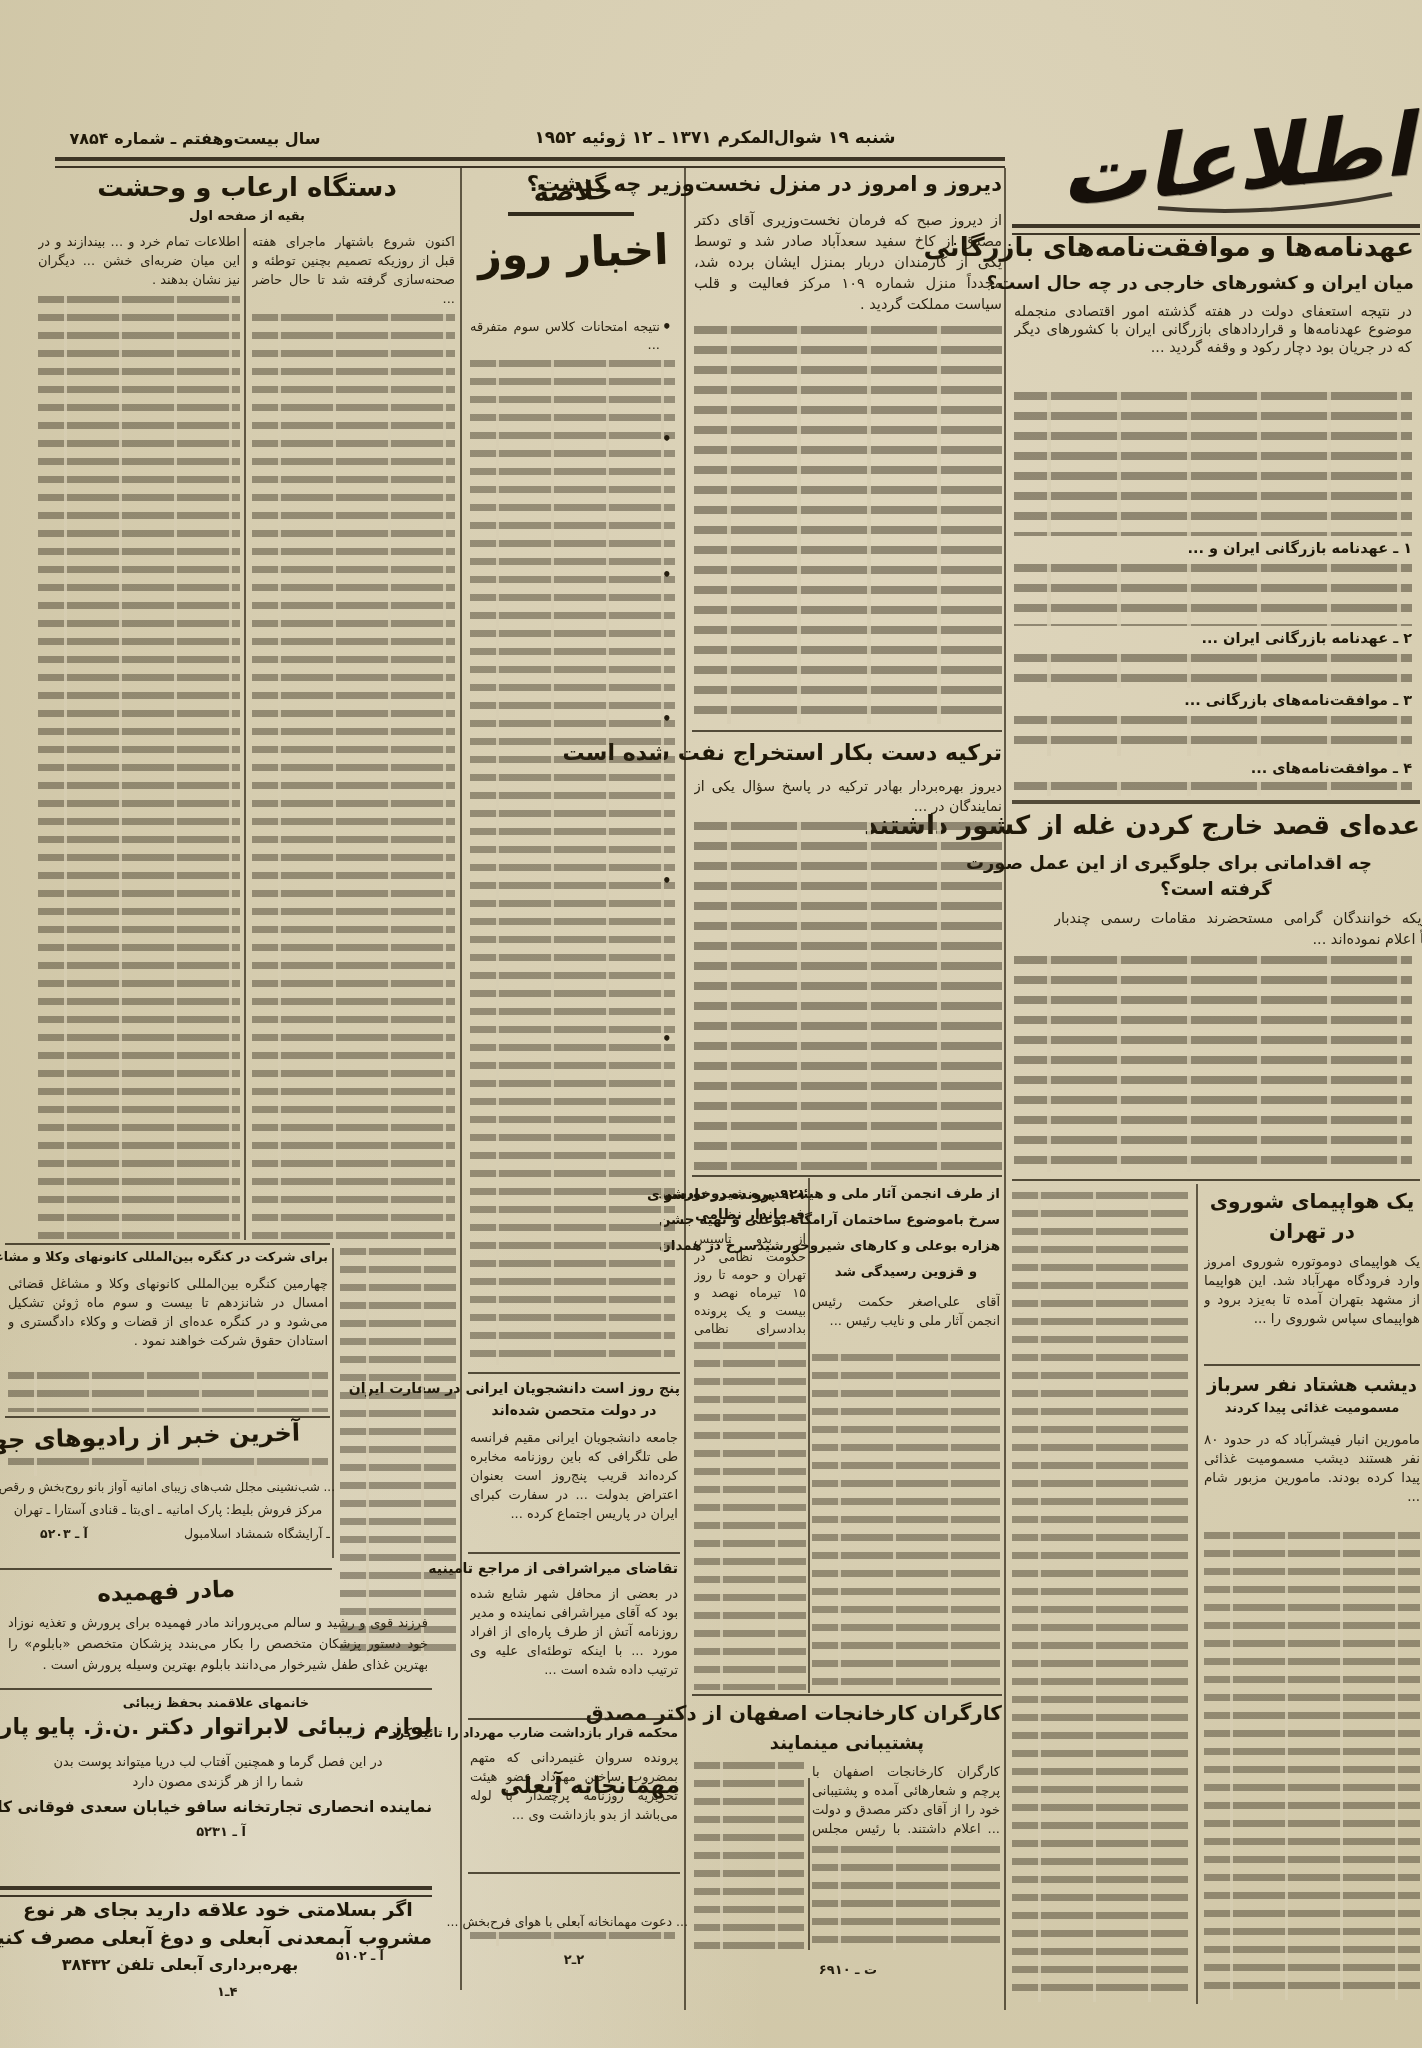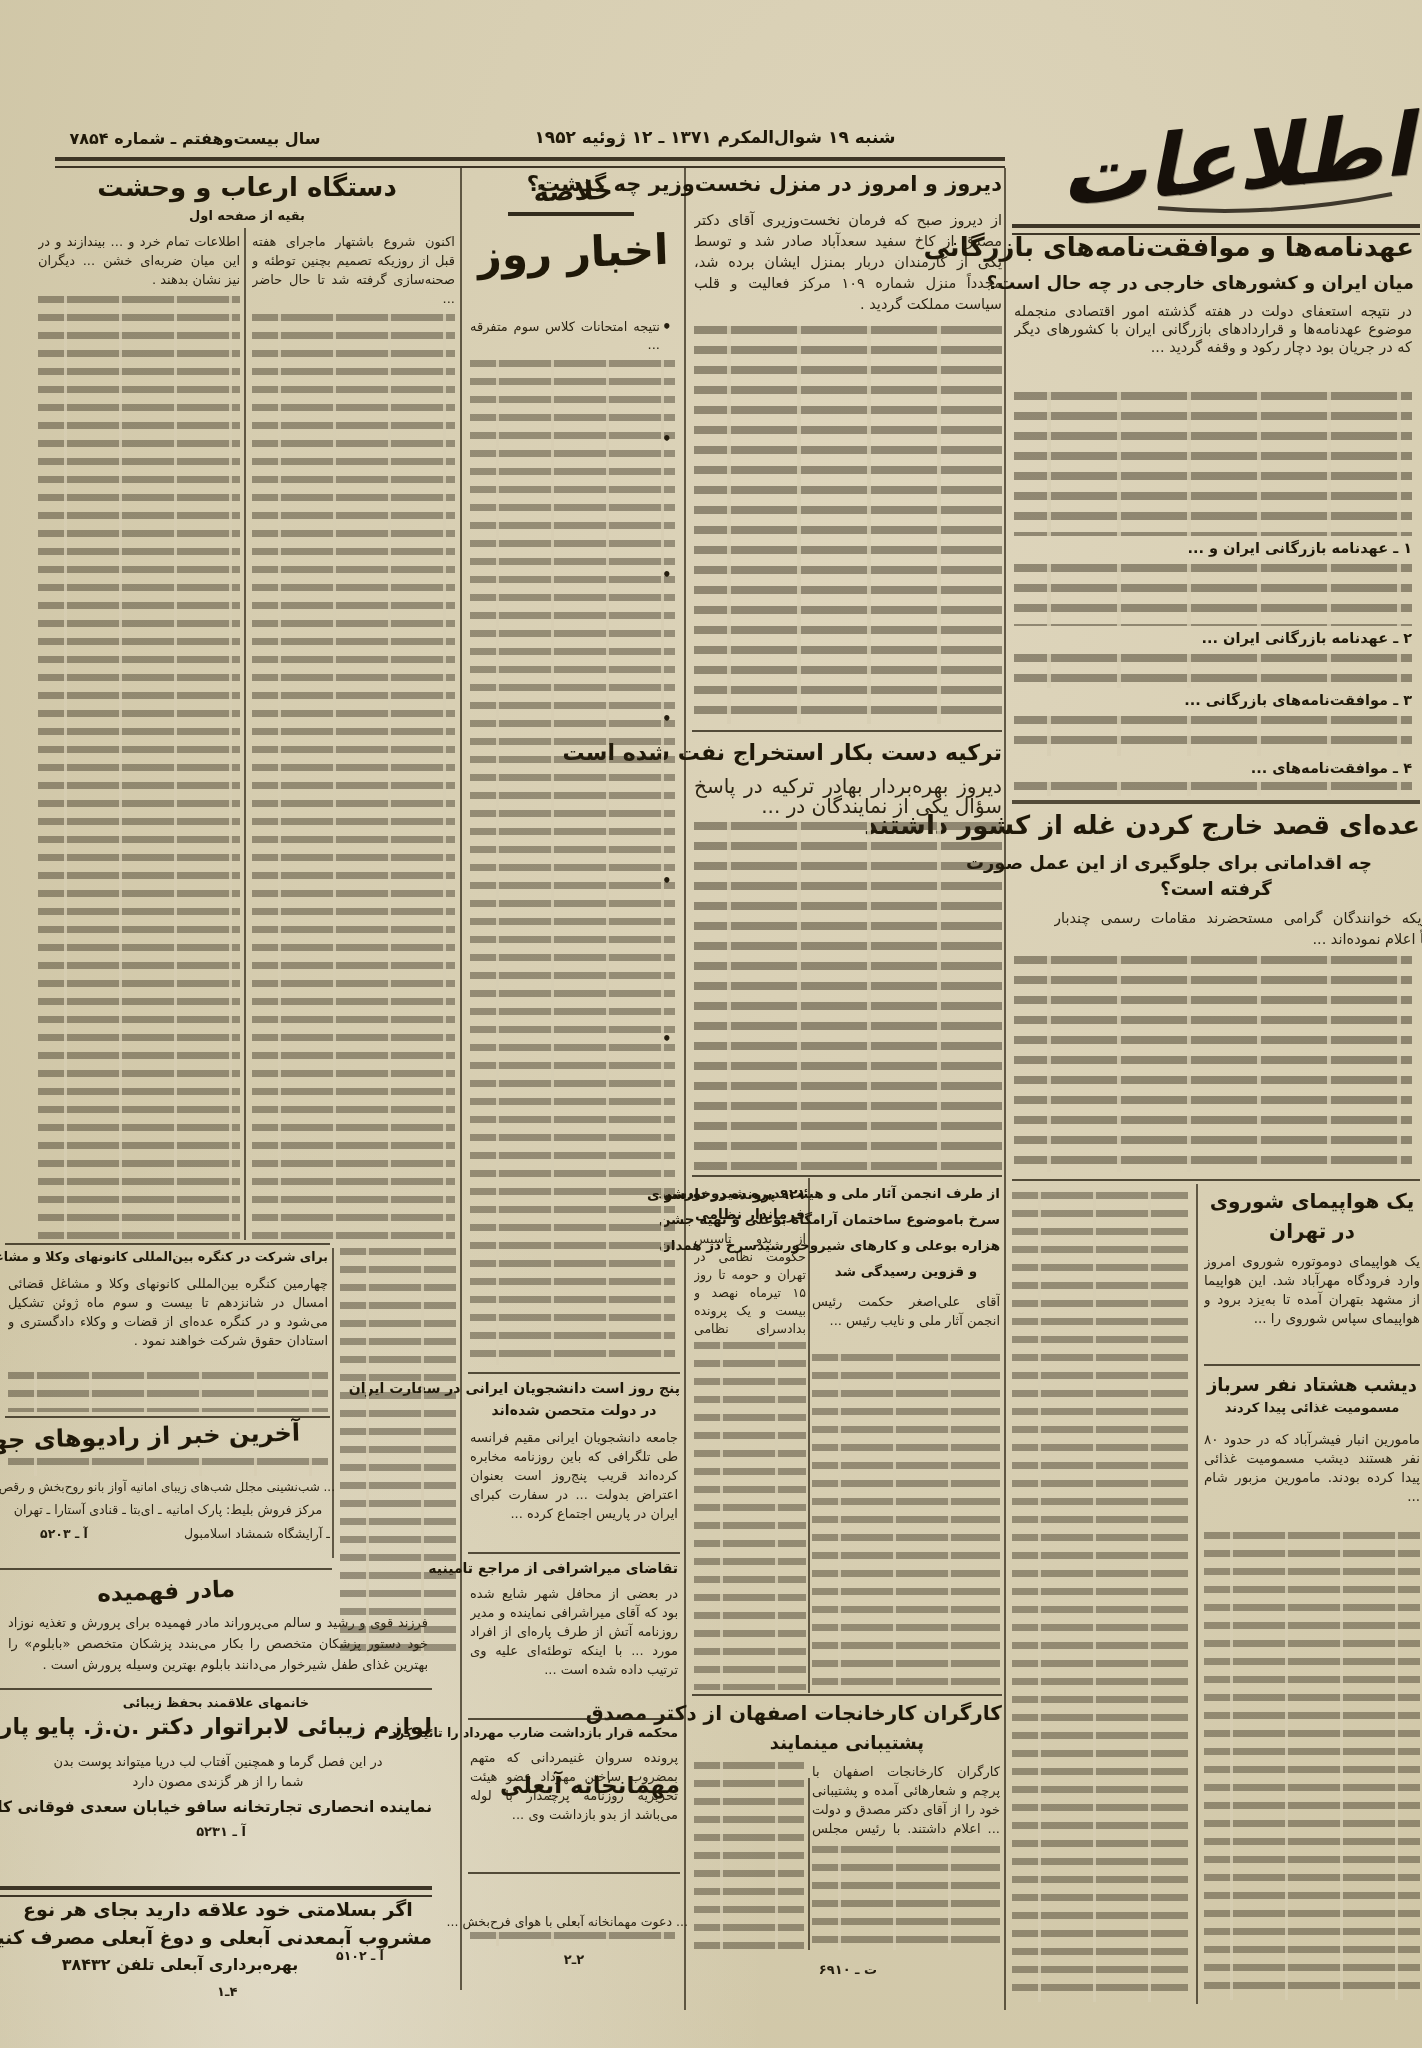--- a/index.html
+++ b/index.html
@@ -88,21 +88,21 @@
   <div class="abs hl ctr nw" style="left:1204px;top:1400px;width:216px;font-size:13px;">مسمومیت غذائی پیدا کردند</div>
   <div class="abs jus lead" style="left:1204px;top:1430px;width:216px;font-size:13.5px;line-height:19px;height:95px;overflow:hidden;">مامورین انبار فیشرآباد که در حدود ۸۰ نفر هستند دیشب مسمومیت غذائی پیدا کرده بودند. مامورین مزبور شام ...</div>
   <div class="abs tx fine" style="left:1204px;top:1532px;width:216px;height:468px;"></div>
 
   <div class="abs hl ctr nw" style="left:692px;top:172px;width:310px;font-size:21px;letter-spacing:-.5px;">دیروز و امروز در منزل نخست‌وزیر چه گذشت؟</div>
   <div class="abs jus lead" style="left:694px;top:210px;width:308px;font-size:14.5px;line-height:21px;height:112px;overflow:hidden;">از دیروز صبح که فرمان نخست‌وزیری آقای دکتر مصدق از کاخ سفید سعدآباد صادر شد و توسط یکی از کارمندان دربار بمنزل ایشان برده شد، مجدداً منزل شماره ۱۰۹ مرکز فعالیت و قلب سیاست مملکت گردید .</div>
   <div class="abs tx" style="left:694px;top:326px;width:308px;height:398px;"></div>
 
   <div class="abs hr" style="left:692px;top:730px;width:310px;"></div>
   <div class="abs hl ctr nw" style="left:692px;top:740px;width:310px;font-size:22px;">ترکیه دست بکار استخراج نفت شده است</div>
-  <div class="abs jus lead" style="left:694px;top:776px;width:308px;font-size:20px;line-height:20px;height:42px;overflow:hidden;">دیروز بهره‌بردار بهادر ترکیه در پاسخ سؤال یکی از نمایندگان در ...</div>
+  <div class="abs jus lead" style="left:694px;top:776px;width:308px;font-size:14px;line-height:20px;height:42px;overflow:hidden;">دیروز بهره‌بردار بهادر ترکیه در پاسخ سؤال یکی از نمایندگان در ...</div>
   <div class="abs tx" style="left:694px;top:822px;width:308px;height:350px;"></div>
   <div class="abs hr" style="left:692px;top:1175px;width:310px;"></div>
 
   <div class="abs hl ctr nw" style="left:694px;top:1186px;width:112px;font-size:14px;">۹۲۱ پرونده در دادسرای</div>
   <div class="abs hl ctr nw" style="left:694px;top:1206px;width:112px;font-size:14px;">فرماندار نظامی</div>
   <div class="abs jus lead" style="left:694px;top:1230px;width:112px;font-size:12.5px;line-height:18px;height:108px;overflow:hidden;">از بدو تاسیس حکومت نظامی در تهران و حومه تا روز ۱۵ تیرماه نهصد و بیست و یک پرونده بدادسرای نظامی فرستاده ...</div>
   <div class="abs tx fine" style="left:694px;top:1342px;width:112px;height:348px;"></div>
 
   <div class="abs hl ctr nw" style="left:812px;top:1186px;width:188px;font-size:13.5px;">از طرف انجمن آثار ملی و هیئت‌مدیره شیروخورشید</div>
   <div class="abs hl ctr nw" style="left:812px;top:1212px;width:188px;font-size:13.5px;">سرخ باموضوع ساختمان آرامگاه بوعلی و تهیه جشن</div>

